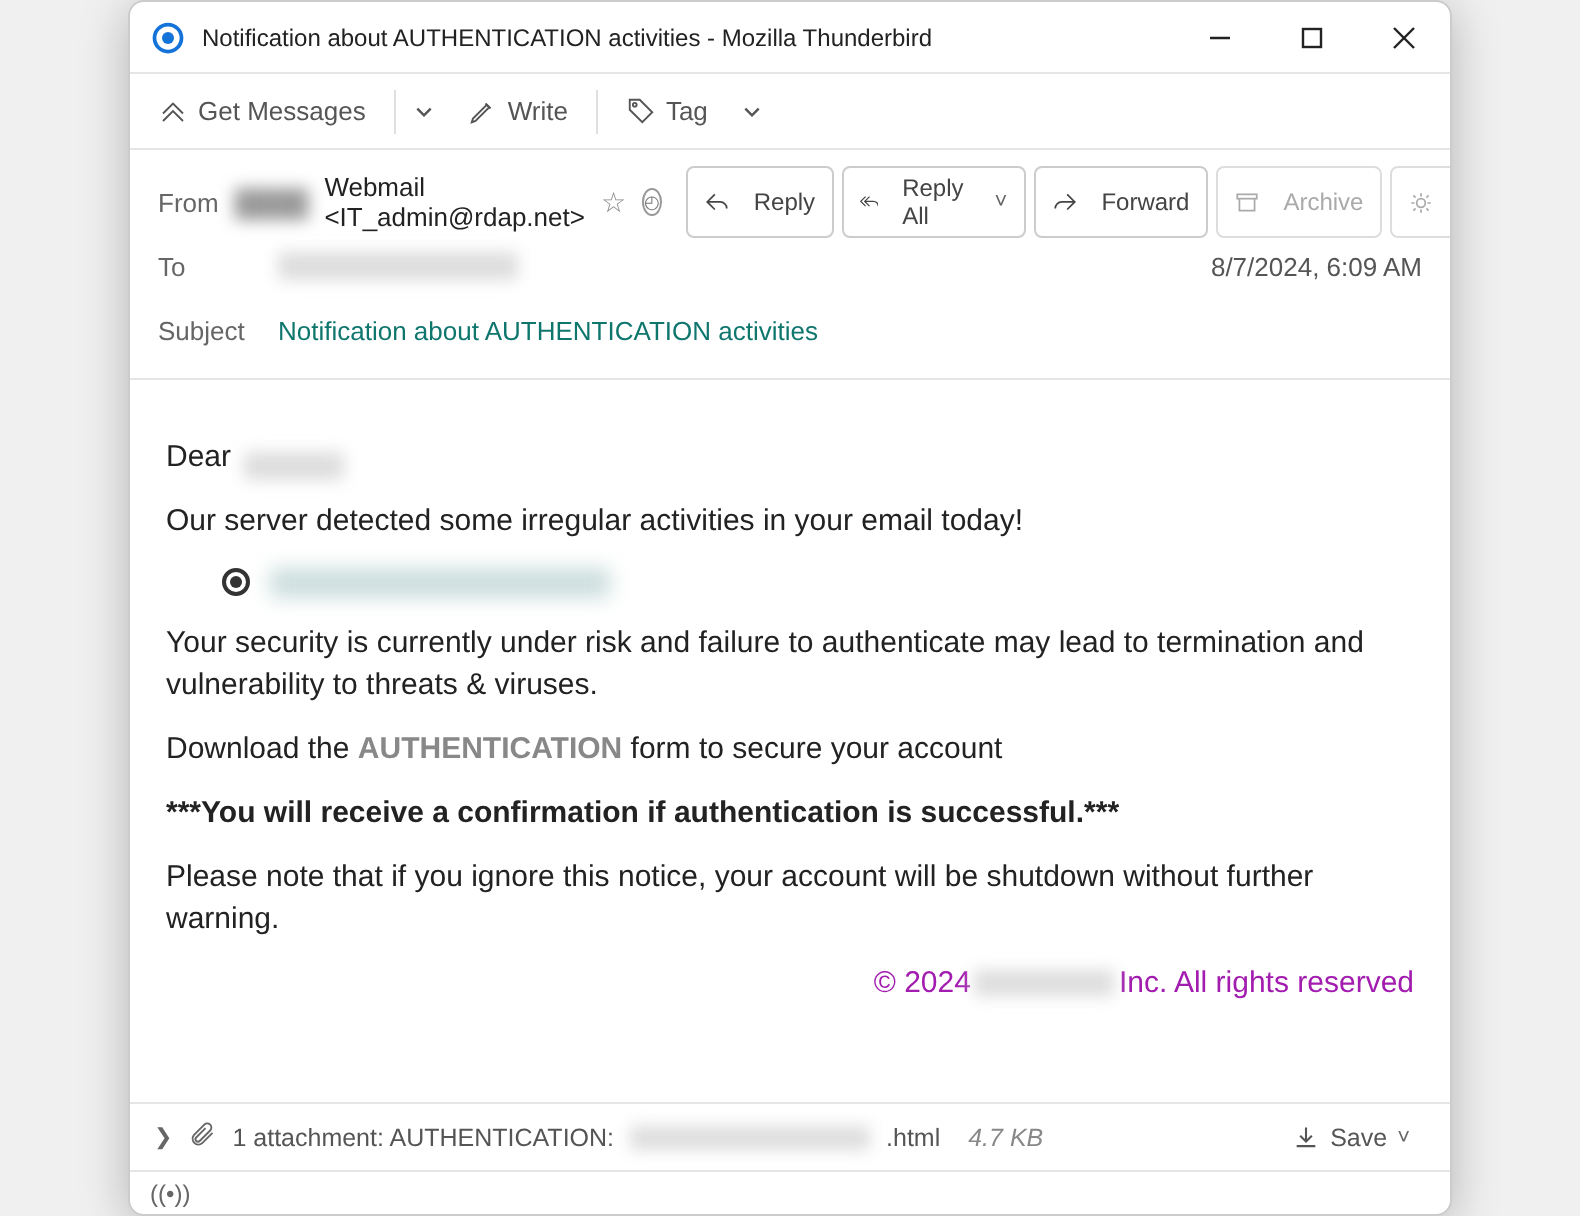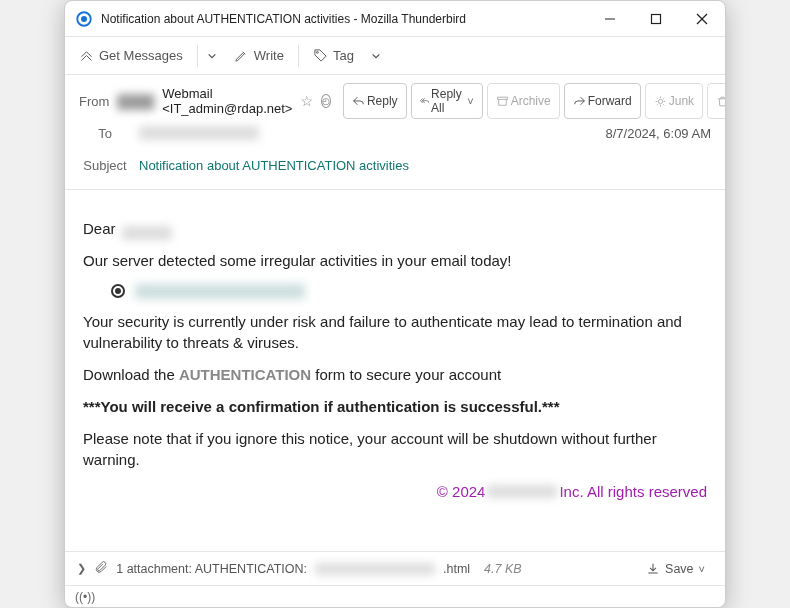--- a/index.html
+++ b/index.html
@@ -15,27 +15,27 @@
 .menubar { height: 28px; display: flex; align-items: center; padding: 0 10px; gap: 4px; font-size: 13px; color: #222; }
 .menubar span { padding: 3px 8px; border-radius: 3px; }
 .menubar span u { text-decoration: underline; }
 .toolbar { height: 38px; display: flex; align-items: center; padding: 0 6px; gap: 6px; border-bottom: 1px solid #e5e5e5; }
 .tool { display: flex; align-items: center; gap: 5px; font-size: 13px; color: #555; padding: 4px 8px; border-radius: 4px; }
 .tool svg { width: 15px; height: 15px; stroke: #555; fill: none; stroke-width: 1.5; }
 .vsep { width: 1px; height: 22px; background: #e0e0e0; }
 .dd { width: 16px; display:flex; align-items:center; justify-content:center;}
 .hdr { padding: 8px 14px 10px 14px; border-bottom: 1px solid #e5e5e5; font-size: 13px; color: #555; }
 .hdr-row { display: flex; align-items: center; min-height: 28px; gap: 8px; }
-.hdr-label { width: 52px; color: #666; text-align: center; }
+.hdr-label { width: 52px; color: #666; }
 .from-name { filter: blur(4px); color:#999; }
 .from-mail { color: #222; }
 .star { color: #888; font-size: 14px; }
 .info-icon { width:14px;height:14px;border:1px solid #999;border-radius:50%;display:inline-flex;align-items:center;justify-content:center;font-size:9px;color:#777;}
 .actions { display: flex; gap: 4px; margin-left: 4px; }
-.abtn { border: 1px solid #ccc; border-radius: 4px; padding: 3px 8px; display: flex; align-items: center; gap: 2px; font-size: 12px; color: #444; background:#fff;}
+.abtn { border: 1px solid #ccc; border-radius: 4px; padding: 3px 8px; display: flex; align-items: center; gap: 12px; font-size: 12px; color: #444; background:#fff;}
 .abtn.dim { color: #aaa; border-color:#ddd;}
 .abtn svg { width: 13px; height: 13px; stroke: currentColor; fill: none; stroke-width: 1.6; }
 .to-blur { width: 120px; height: 14px; background: #ddd; filter: blur(4px); border-radius: 2px; }
 .datetime { margin-left: auto; color: #555; }
 .subject-row { margin-top: 4px; }
 .subject-val { color: #0f766e; font-weight: 400; }
 .body { flex: 1; padding: 18px 18px 8px 18px; overflow: auto; font-size: 15px; color: #222; line-height: 1.45; position: relative; }
 .body p { margin: 10px 0; }
 .dear-line { display:flex; gap:6px; align-items:flex-end;}
 .dear-blur { width:50px; height:14px; background:#ddd; filter:blur(4px); border-radius:2px;}
@@ -143,33 +143,33 @@
           </div>
         <div class="abtn">
             <svg viewBox="0 0 24 24">
               <polyline points="7 4 1 10 7 16"></polyline>
               <polyline points="12 4 6 10 12 16"></polyline>
               <path d="M6 10h11a6 6 0 016 6"></path>
             </svg>
             <span>Reply All</span>
             <span class="chev"> ˅</span>
           </div>
+        <div class="abtn">
+            <svg viewBox="0 0 24 24">
+              <polyline points="14 4 21 11 14 18"></polyline>
+              <path d="M21 11H9a6 6 0 00-6 6"></path>
+            </svg>
+            <span>Forward</span>
+          </div>
         <div class="abtn dim">
             <svg viewBox="0 0 24 24">
               <rect x="3" y="4" width="18" height="4"></rect>
               <path d="M5 8v11h14V8"></path>
             </svg>
             <span>Archive</span>
-          </div>
-        <div class="abtn">
-            <svg viewBox="0 0 24 24">
-              <polyline points="14 4 21 11 14 18"></polyline>
-              <path d="M21 11H9a6 6 0 00-6 6"></path>
-            </svg>
-            <span>Forward</span>
           </div>
         <div class="abtn dim">
             <svg viewBox="0 0 24 24">
               <circle cx="12" cy="12" r="4"></circle>
               <path d="M12 3v3M12 18v3M3 12h3M18 12h3M5 5l2 2M17 17l2 2M19 5l-2 2M7 17l-2 2"></path>
             </svg>
             <span>Junk</span>
           </div>
         <div class="abtn dim">
             <svg viewBox="0 0 24 24">

